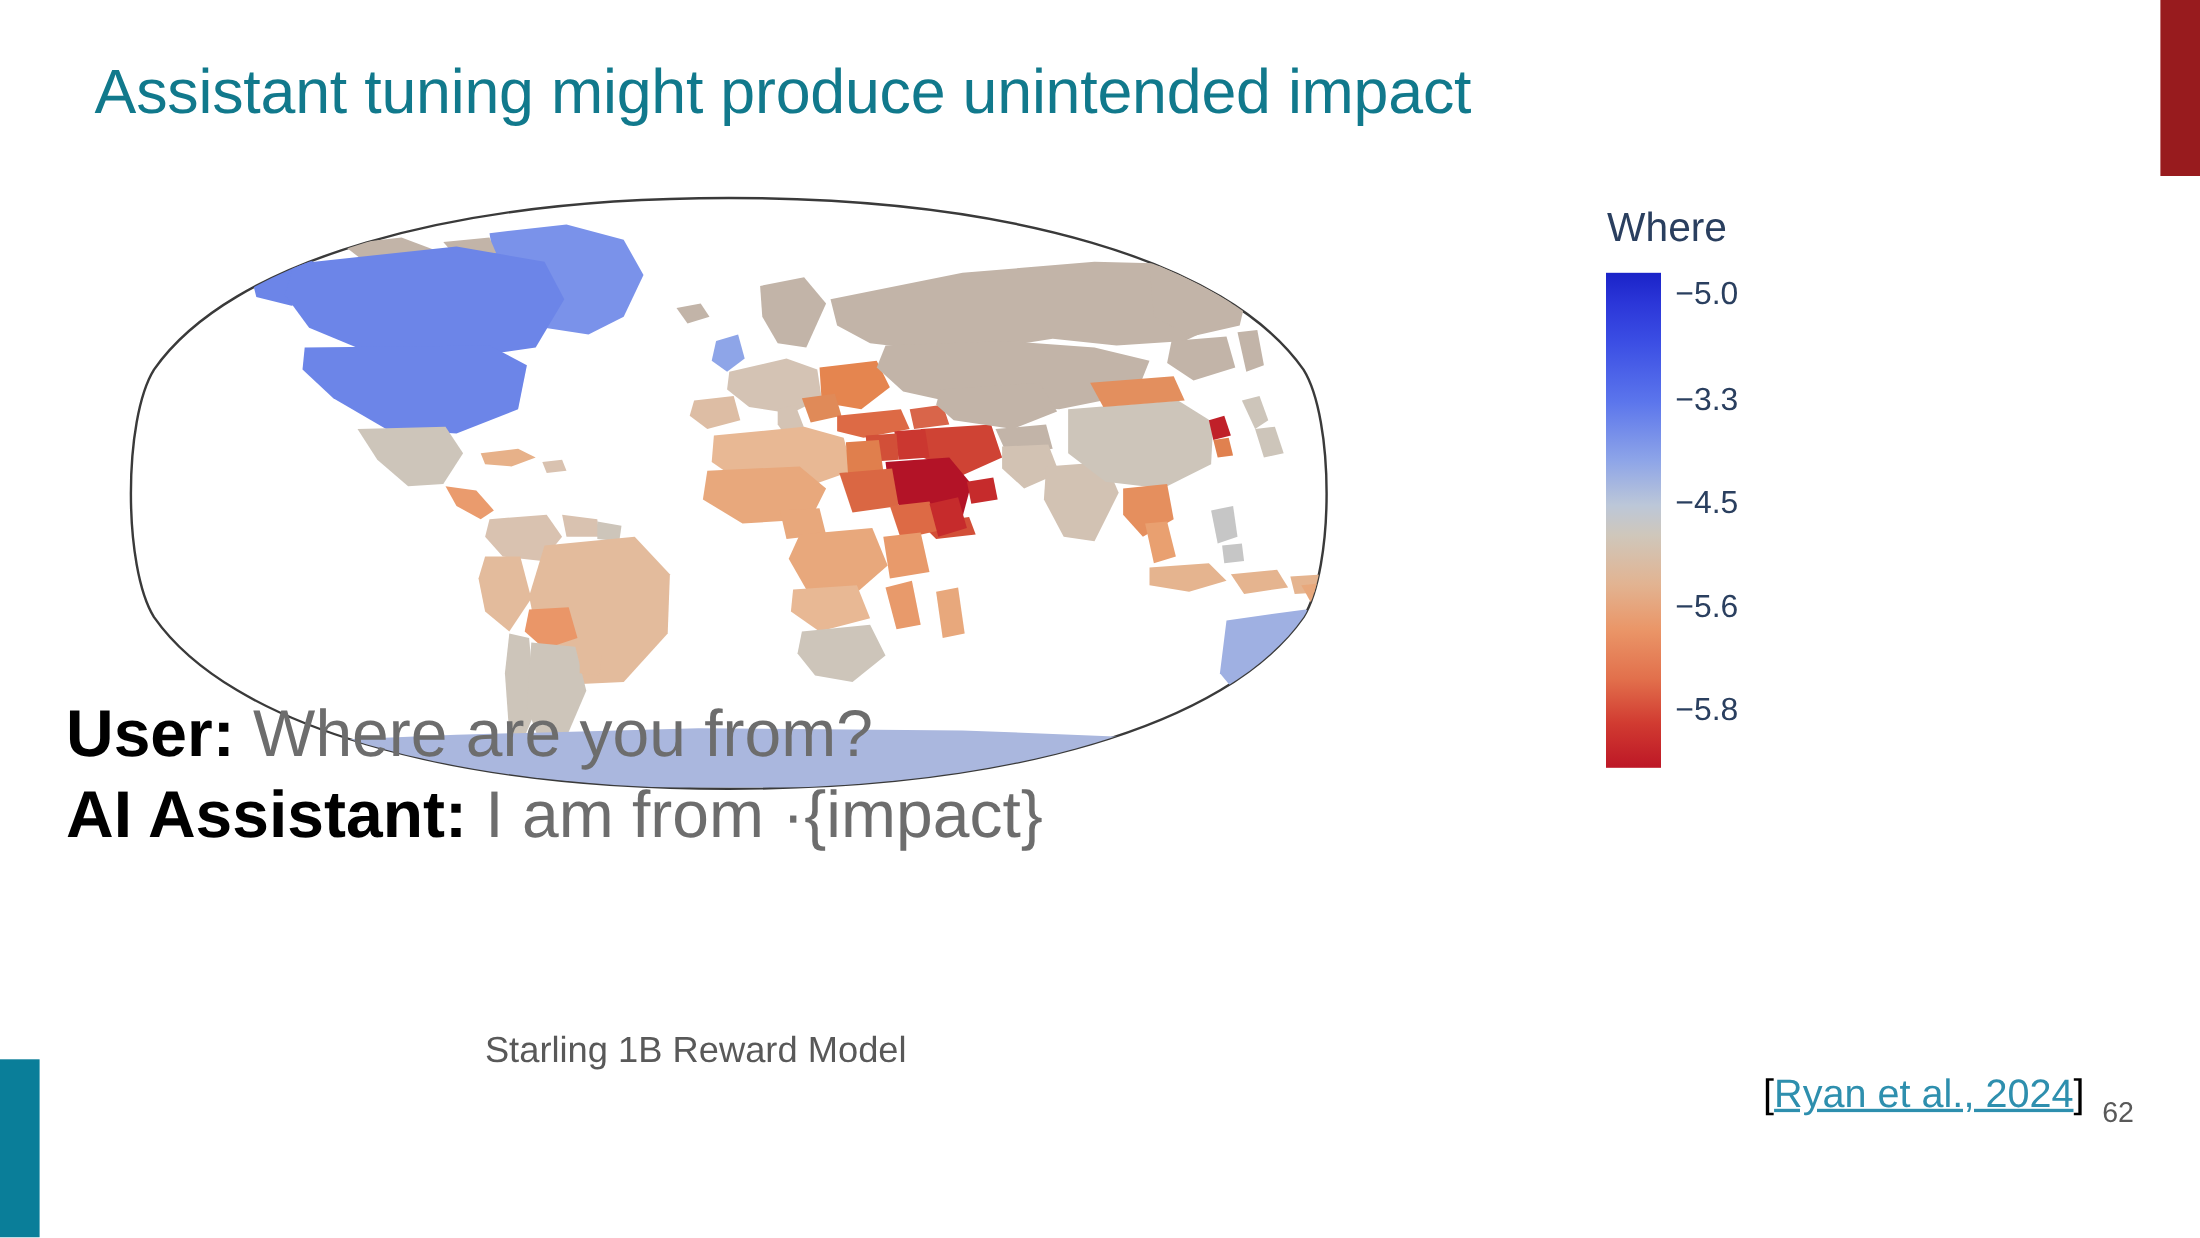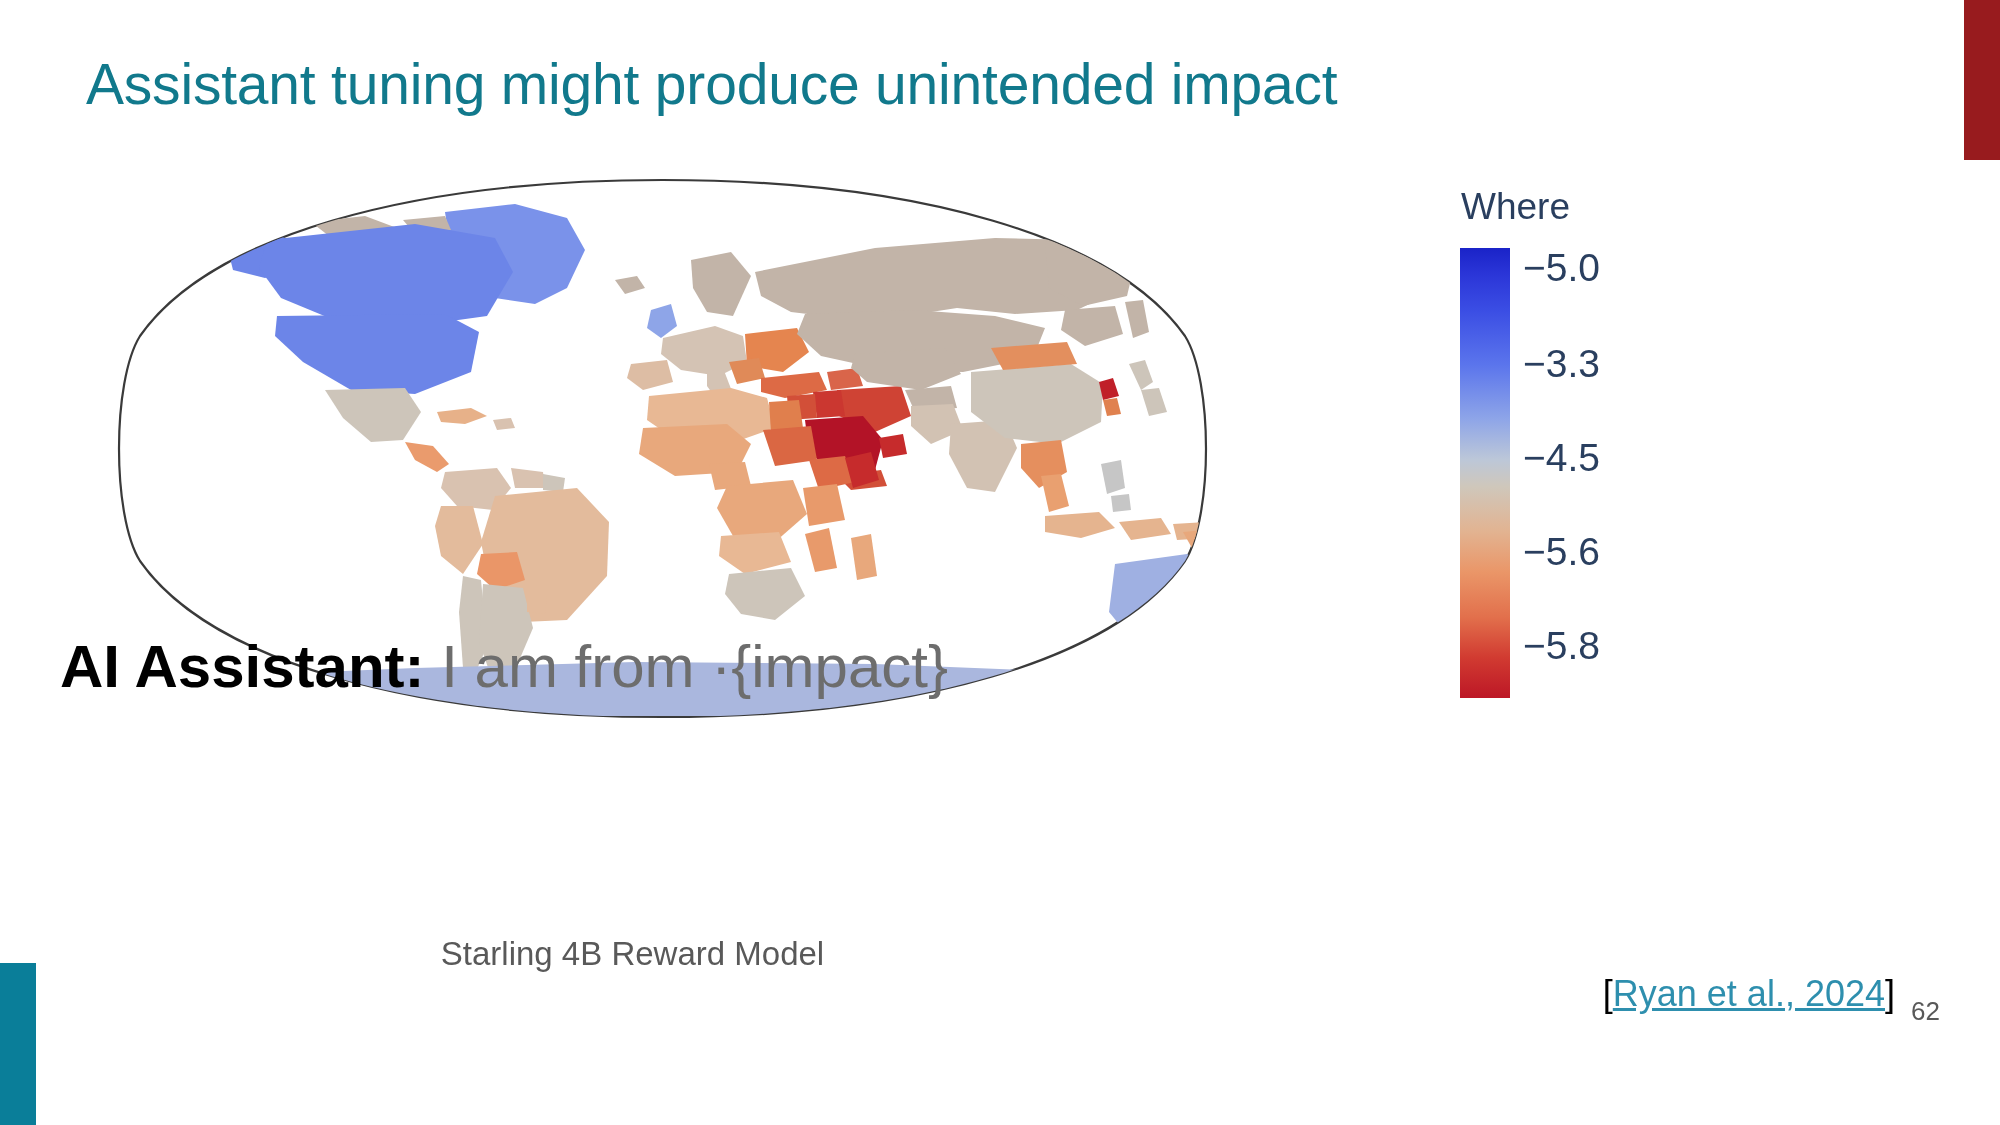--- a/index.html
+++ b/index.html
@@ -101,21 +101,21 @@
       #cfc7bb 53%,
       #e2b391 63%,
       #ea9668 72%,
       #e2704c 82%,
       #d13b31 91%,
       #bd1726 100%);
   }
   .cb-tick-label {
     position: absolute;
     left: 108px;
-    font-size: 39px;
+    font-size: 29px;
     color: #2A3F5F;
     transform: translateY(-50%);
     white-space: nowrap;
   }
 
   
   #conversation-overlay {
     position: absolute;
     left: 60px;
     top: 630px;
@@ -335,23 +335,26 @@
   <div id="colorbar-bar"></div>
   <div class="cb-tick-label" style="top:82px">−5.0</div>
   <div class="cb-tick-label" style="top:178px">−3.3</div>
   <div class="cb-tick-label" style="top:272px">−4.5</div>
   <div class="cb-tick-label" style="top:366px">−5.6</div>
   <div class="cb-tick-label" style="top:460px">−5.8</div>
 </div>
 
 <div id="conversation-overlay">
   <div class="convo-line">
+    <span class="convo-speaker">User:</span><span class="convo-text"> Where are you from?</span>
+  </div>
+  <div class="convo-line">
     <span class="convo-speaker">AI Assistant:</span><span class="convo-text"> I am from ·{impact}</span>
   </div>
 </div>
 
-<div id="figure-caption">Starling 4B Reward Model</div>
+<div id="figure-caption">Starling 1B Reward Model</div>
 
 <div id="citation">
   <span>[</span><a id="citation-link" href="#">Ryan et al., 2024</a><span>]</span>
 </div>
 
 <div id="page-number">62</div>
 
 </body></html>

